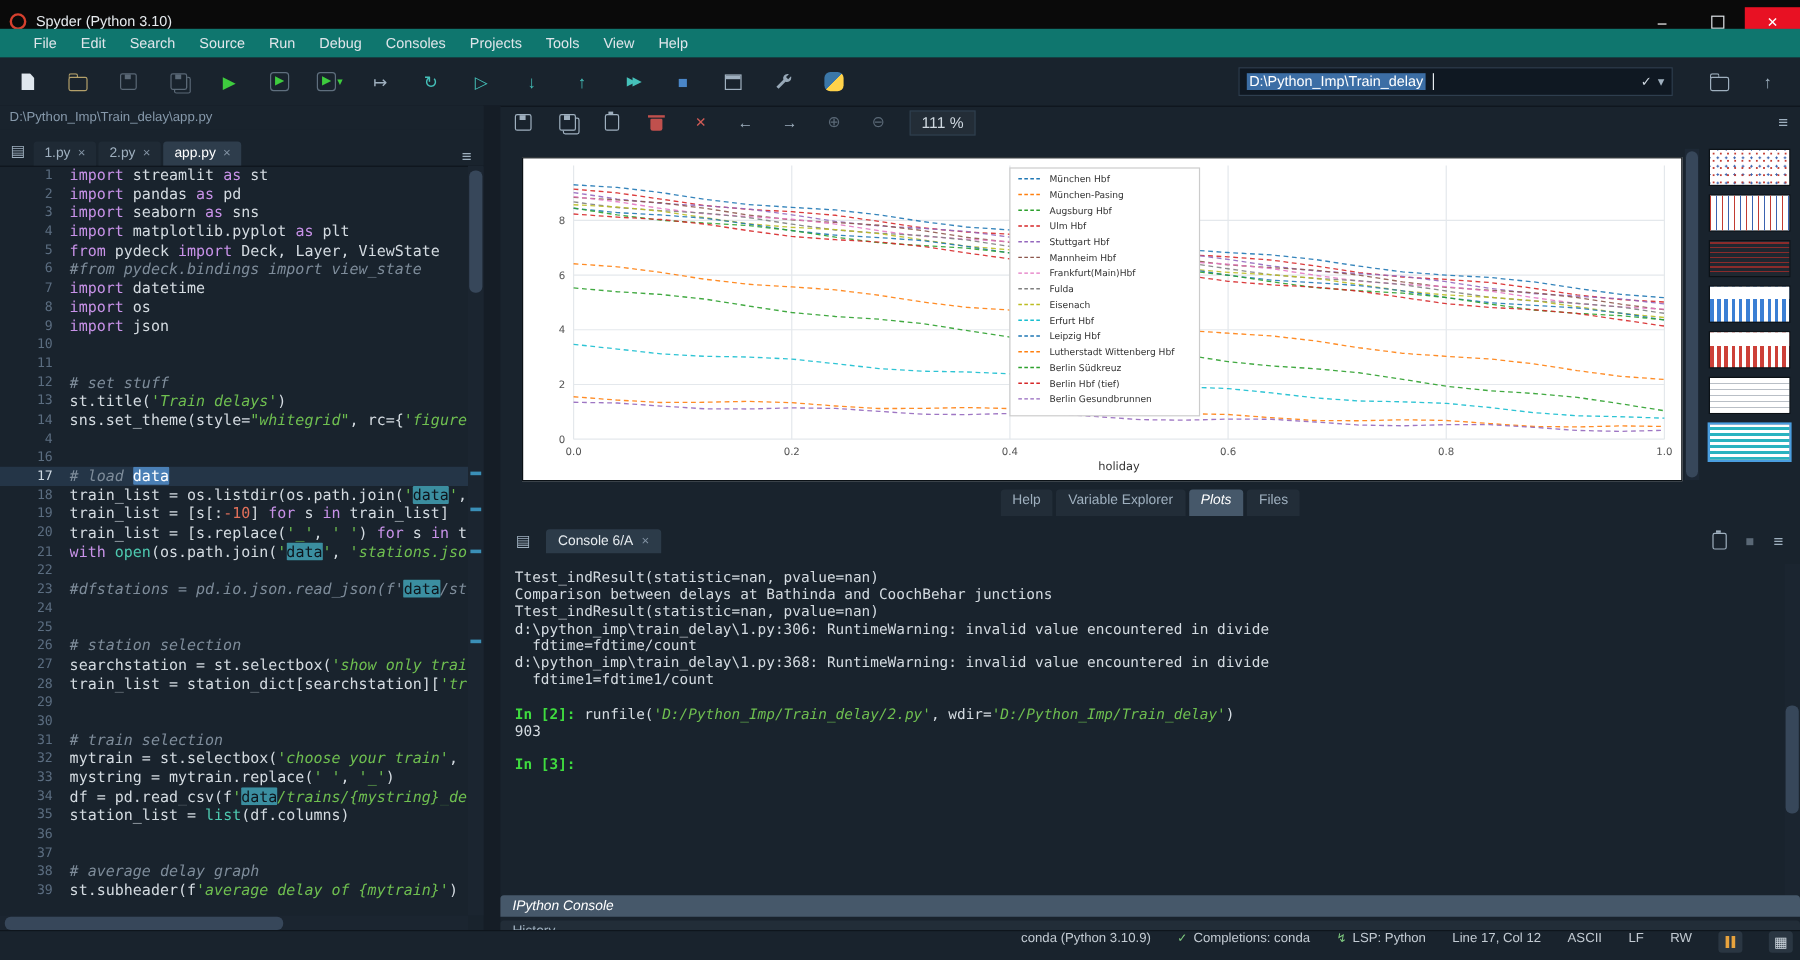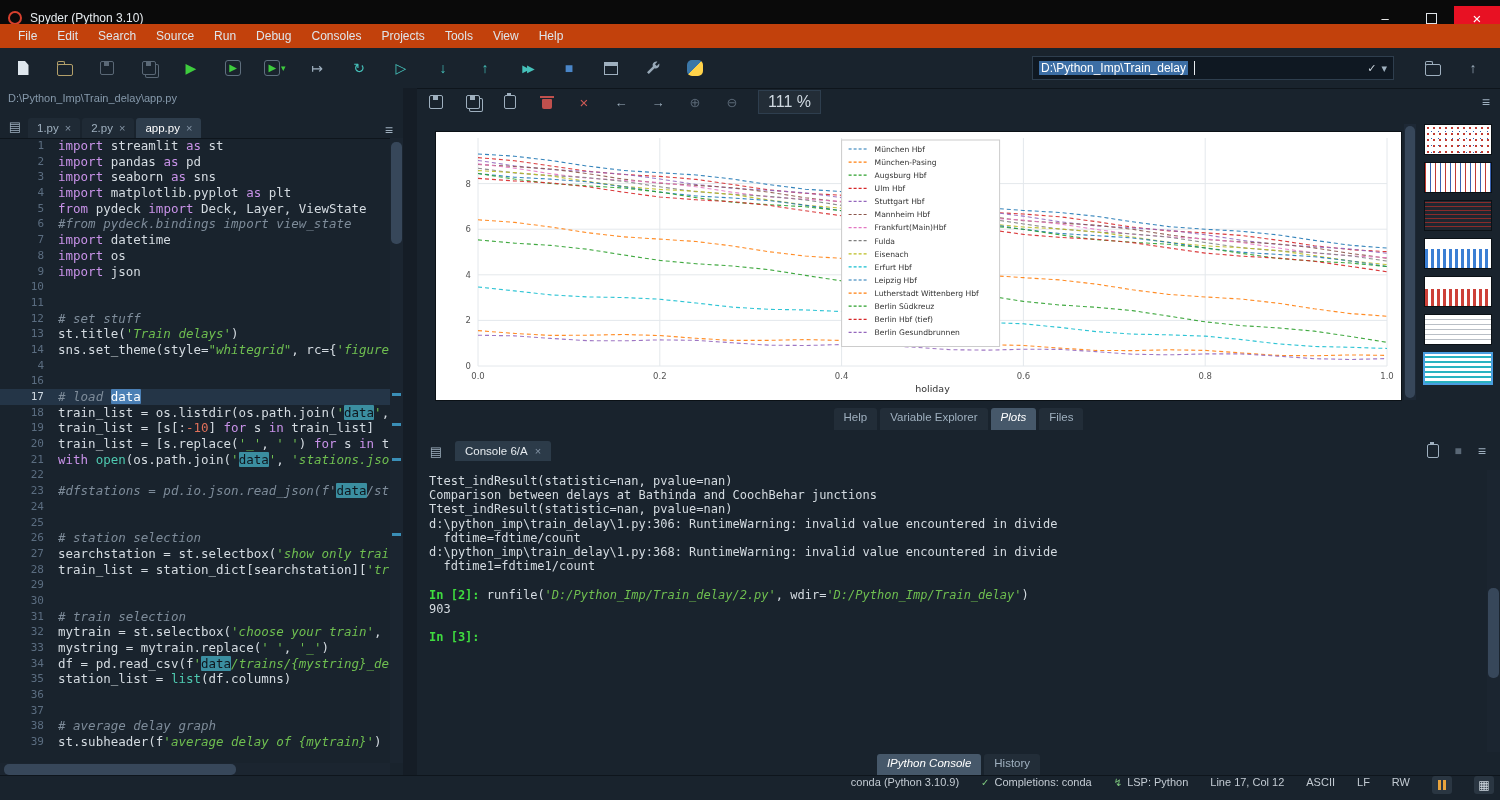--- a/index.html
+++ b/index.html
@@ -9,21 +9,21 @@
   
   .titlebar{position:absolute;left:0;top:0;right:0;height:36px;background:#0a0a0a;display:flex;align-items:center;}
   .app-logo{width:10px;height:10px;border:2px solid #d6402e;border-radius:50%;margin-left:8px;}
   .wtitle{margin-left:8px;font-size:12px;color:#e6ebef;}
   .wincontrols{margin-left:auto;display:flex;height:24px;}
   .winbtn{width:46px;height:24px;display:flex;align-items:center;justify-content:center;font-size:13px;color:#fff;}
   .winbtn.max span{width:9px;height:9px;border:1px solid #dfe4e8;display:block;}
   .winbtn.close{background:#e81123;font-size:15px;}
 
   
-  .menubar{position:absolute;left:0;top:24px;right:0;height:24px;display:flex;align-items:center;padding-left:8px;background:#c2410c;}
+  .menubar{position:absolute;left:0;top:24px;right:0;height:24px;display:flex;align-items:center;padding-left:18px;background:#0f766e;}
   .menu-item{padding:0 10px;font-size:12px;line-height:24px;color:#dfe5ea;}
 
   
   .toolbar{position:absolute;left:0;top:48px;right:0;height:40px;display:flex;align-items:center;gap:16px;padding-left:10px;border-bottom:1px solid #0e151c;background:#19232d;}
   .tbtn{width:26px;height:26px;display:flex;align-items:center;justify-content:center;font-size:14px;flex:0 0 auto;}
   .g-green{color:#3ecc3e;} .g-teal{color:#45c1ba;} .g-blue{color:#4a86c8;} .g-gray{color:#9fb0bf;} .g-dim{color:#5a6876;}
   .boxed{border:1px solid #5f6f7e;border-radius:3px;padding:0 3px;font-size:10px;line-height:14px;}
   .mini{font-size:9px;margin-left:1px;}
   
   .ic-page{width:11px;height:14px;background:#dfe7ee;clip-path:polygon(0 0,68% 0,100% 28%,100% 100%,0 100%);}
@@ -74,21 +74,21 @@
   .ehscroll{position:absolute;left:0;right:13px;bottom:0;height:13px;background:#1b2530;}
   .ehthumb{position:absolute;top:1px;bottom:1px;left:4px;width:232px;background:#37475a;border-radius:5px;}
 
   
   .right{position:absolute;left:417px;top:88px;right:0;bottom:24px;}
 
   
   .plots-pane{position:absolute;left:0;right:0;top:0;height:342px;}
   .ptoolbar{height:28px;display:flex;align-items:center;gap:15px;padding-left:8px;}
   .pbtn{width:22px;height:22px;display:flex;align-items:center;justify-content:center;font-size:13px;flex:0 0 auto;}
-  .zoombox{border:1px solid #2e3e4e;background:#232d37;padding:2px 9px;font-size:16px;color:#cfd8e0;}
+  .zoombox{border:1px solid #2e3e4e;background:#232d37;padding:2px 9px;font-size:13px;color:#cfd8e0;}
   .phamburger{margin-left:auto;margin-right:10px;color:#9fb0bf;font-size:14px;}
   .pcontent{position:absolute;left:0;right:0;top:28px;bottom:22px;}
   .pfigure{position:absolute;left:18px;top:15px;width:965px;height:268px;background:#fff;border:1px solid #0b1116;}
   .pvscroll{position:absolute;right:84px;top:8px;bottom:8px;width:12px;background:#1d2835;}
   .pvthumb{position:absolute;left:1px;right:1px;top:2px;bottom:2px;background:#37475a;border-radius:5px;}
   .pthumbs{position:absolute;right:4px;top:8px;width:76px;bottom:4px;display:flex;flex-direction:column;gap:7px;align-items:center;}
   .thumb{width:66px;height:29px;background:#fff;border:1px solid #0b1116;flex:0 0 auto;}
   .thumb.sel{border:2px solid #4a9ee0;}
   .tpat{width:100%;height:100%;}
   .k-scatter{background:radial-gradient(#c23b32 18%,transparent 20%) 0 0/6px 6px,radial-gradient(#3a62b0 18%,transparent 20%) 3px 3px/7px 7px,#fff;}
@@ -110,21 +110,21 @@
   
   .console-pane{position:absolute;left:0;right:0;top:342px;bottom:0;}
   .ctabbar{margin-top:8px;height:26px;display:flex;align-items:center;gap:8px;padding:0 8px;}
   .ctab{display:flex;align-items:center;gap:7px;background:#2c3b49;color:#e6ebef;padding:4px 10px;font-size:11.5px;border-radius:3px 3px 0 0;}
   .cicons{margin-left:auto;display:flex;align-items:center;gap:16px;padding-right:6px;}
   .cbody{position:absolute;left:0;right:14px;top:40px;bottom:24px;overflow:hidden;padding:4px 0 0 12px;
          font-family:"DejaVu Sans Mono",monospace;font-size:12px;line-height:14.2px;white-space:pre;color:#d4dbe1;}
   .prompt{color:#3fdc3f;font-weight:bold;}
   .cvscroll{position:absolute;right:0;top:40px;bottom:24px;width:13px;background:#1b2530;}
   .cvthumb{position:absolute;left:1px;right:1px;top:42%;height:90px;background:#37475a;border-radius:5px;}
-  .cbottom{position:absolute;left:0;right:0;bottom:0;height:22px;display:flex;justify-content:center;gap:3px;}
+  .cbottom{position:absolute;left:0;right:0;bottom:0;height:22px;display:flex;justify-content:center;gap:3px;flex-direction:column;}
 
   
   .statusbar{position:absolute;left:0;right:0;bottom:0;height:24px;background:#19232d;border-top:1px solid #0e151c;
              display:flex;align-items:flex-start;justify-content:flex-end;gap:22px;padding-right:6px;font-size:11px;color:#c3cbd3;}
   .sitem{display:flex;align-items:center;gap:5px;white-space:nowrap;}
   .sitem .sic{color:#7fc97f;font-size:10px;}
   .sqbtn{width:20px;height:18px;background:#2a3642;border-radius:3px;display:flex;align-items:center;justify-content:center;}
   .pausebars{width:3px;height:10px;background:#e8a33d;box-shadow:5px 0 0 #e8a33d;margin-right:5px;}
   .kbglyph{color:#cfd8e0;font-size:12px;}
 </style>

